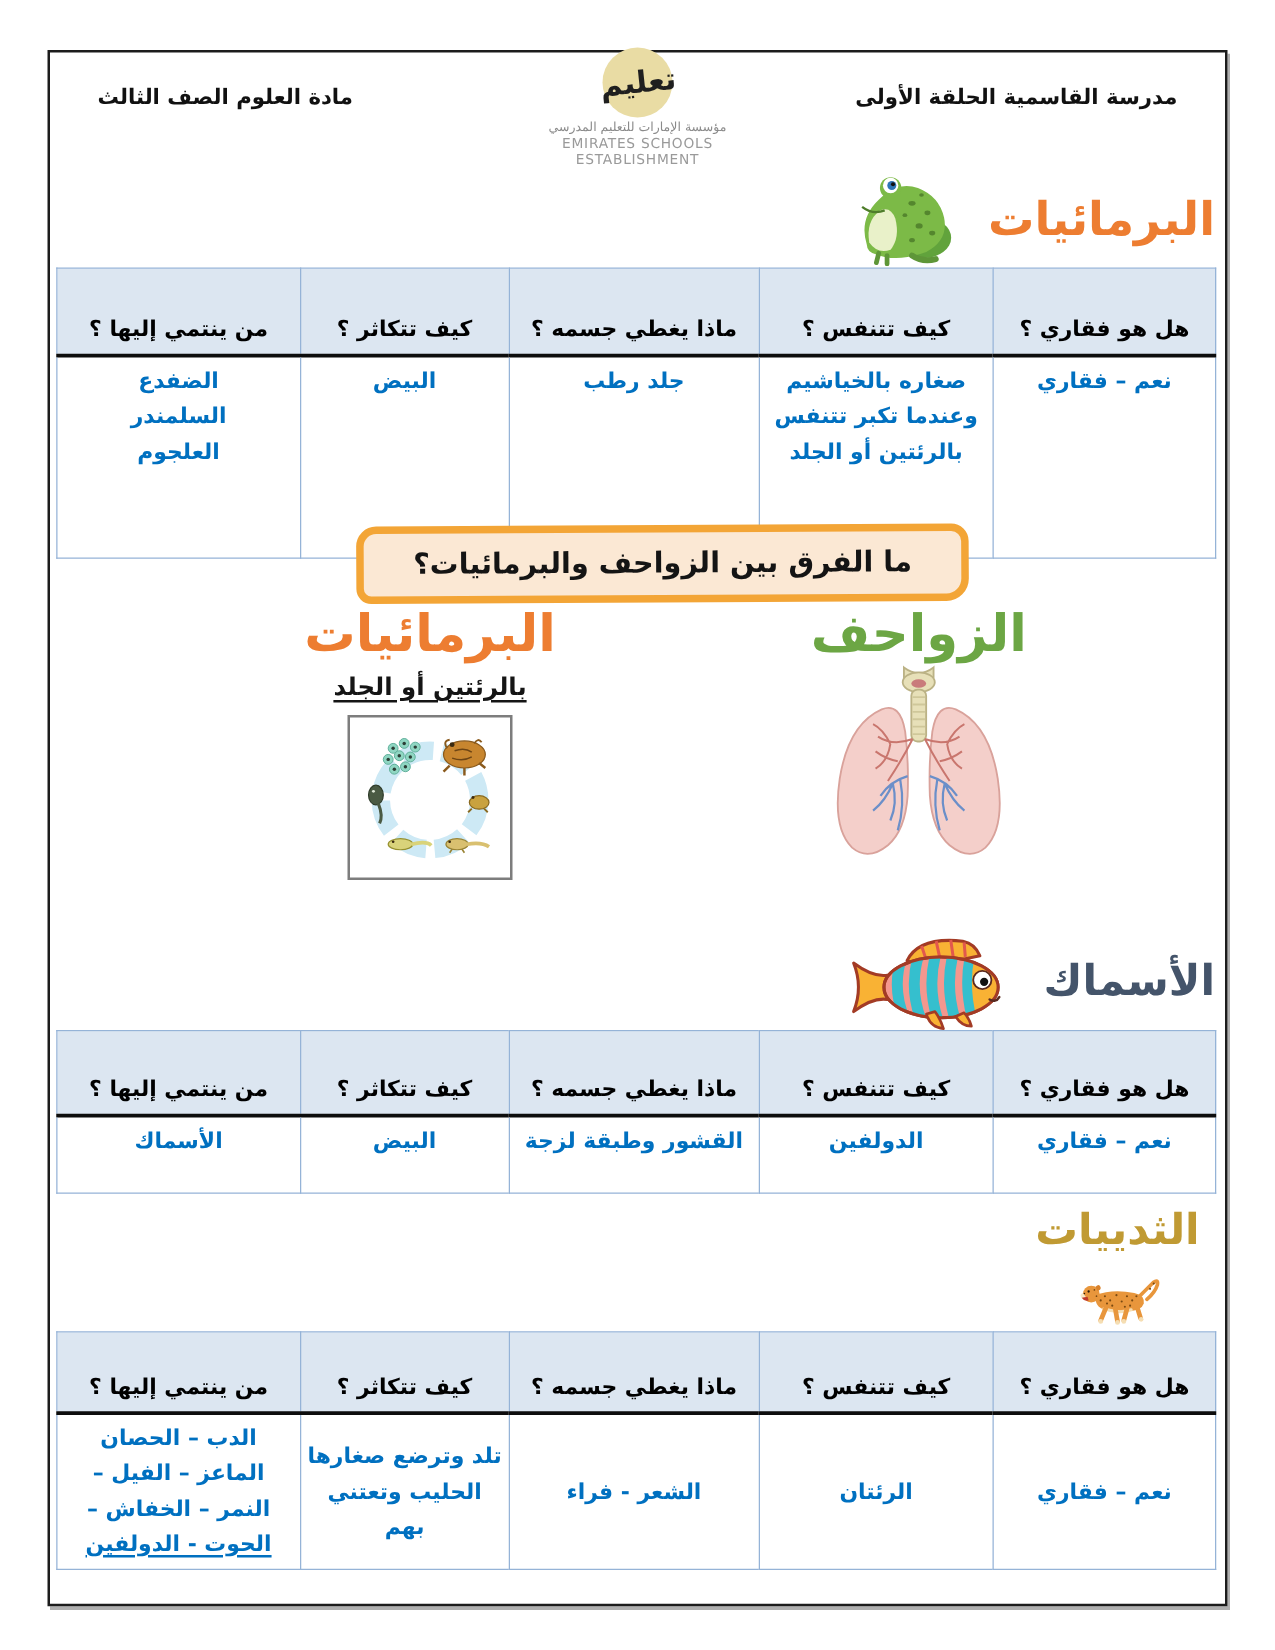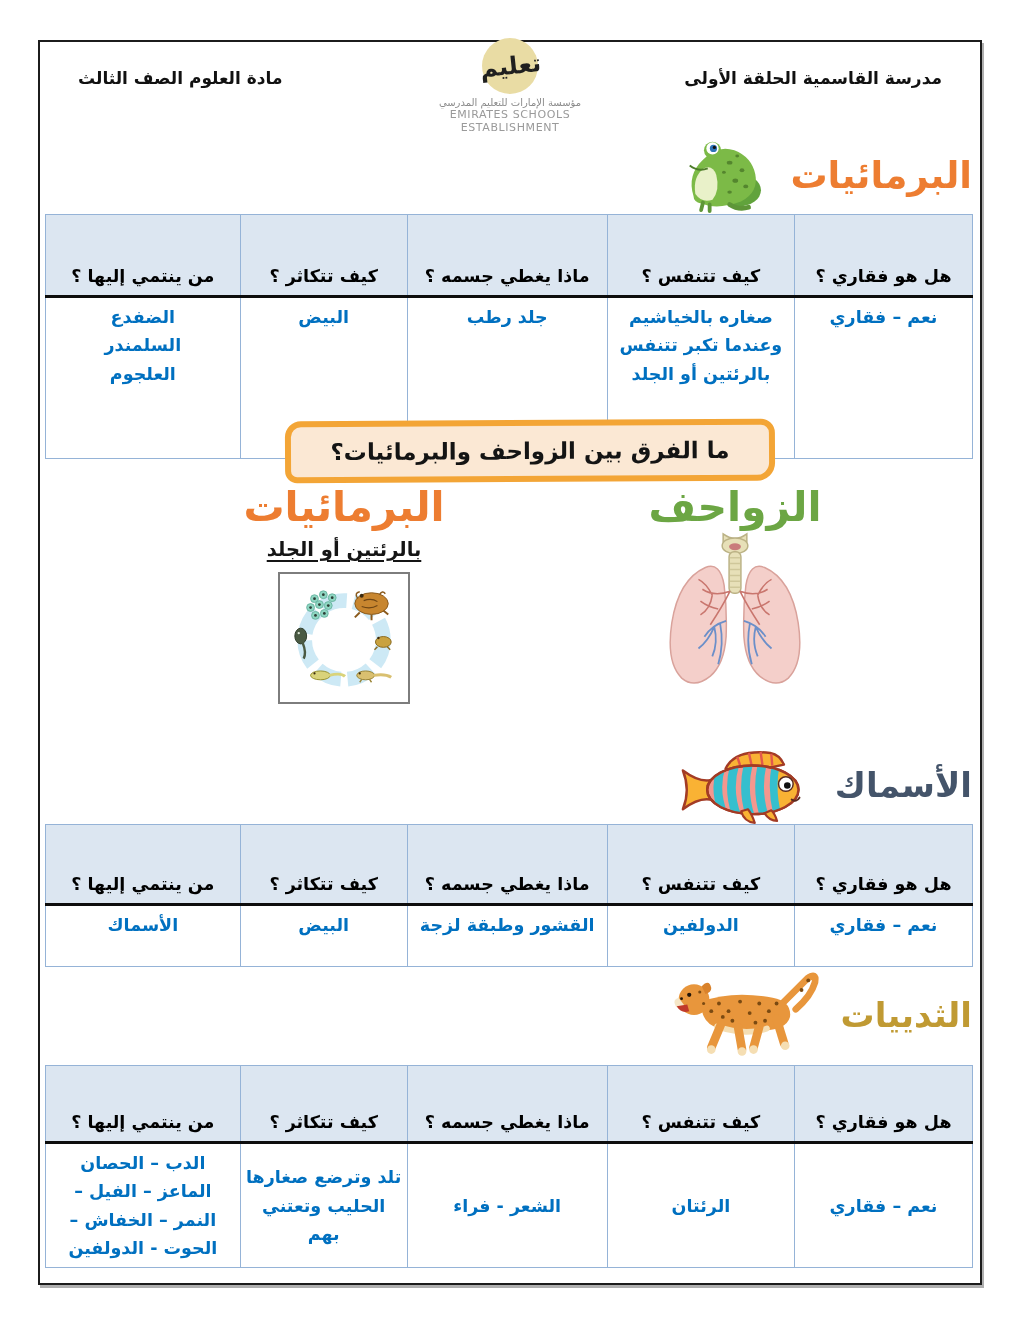--- a/index.html
+++ b/index.html
@@ -13,36 +13,36 @@
   .logo-mark{font-size:24px;font-weight:bold;color:#1f1f1f;transform:rotate(-6deg);}
   .logo-ar{font-size:10px;color:#8b8b8b;margin-top:3px;}
   .logo-en{font-size:11px;color:#9a9a9a;letter-spacing:.6px;}
   
   .section-head{position:absolute;right:8px;display:flex;align-items:center;gap:20px;}
   .sec-title{font-weight:bold;line-height:1;}
   .head-amph{top:95px;}
   .head-amph .sec-title{font-size:37px;color:#ED7D31;}
   .head-fish{top:702px;height:82px;}
   .head-fish .sec-title{font-size:34px;color:#44546A;}
-  .head-mam{top:925px;height:96px;}
+  .head-mam{top:925px;height:96px;flex-direction:column;}
   .head-mam .sec-title{font-size:34px;color:#C09A33;}
   
   table.qtable{position:absolute;right:7px;width:928px;border-collapse:collapse;table-layout:fixed;direction:rtl;}
-  .qtable th{background:#DCE6F1;border:1px solid #95B3D7;border-bottom:3px solid #0d0d0d;font-size:17.5px;color:#000;font-weight:bold;vertical-align:bottom;padding:16px 4px 9px;text-align:center;}
+  .qtable th{background:#DCE6F1;border:1px solid #95B3D7;border-bottom:3px solid #0d0d0d;font-size:17.5px;color:#000;font-weight:bold;vertical-align:bottom;padding:4px 4px 9px;text-align:center;}
   .qtable td{border:1px solid #95B3D7;color:#0070C0;font-weight:bold;font-size:17.5px;text-align:center;padding:5px 4px;white-space:pre-line;line-height:1.62;background:#fff;}
   .t-amph{top:172px;}
   .t-amph th{height:55px;}
   .t-amph td{height:150px;vertical-align:top;}
   .t-fish{top:782px;}
   .t-fish th{height:53px;}
   .t-fish td{height:50px;vertical-align:top;}
   .t-mam{top:1023px;}
   .t-mam th{height:50px;}
   .t-mam td{height:112px;vertical-align:middle;}
-  .u-blue{text-decoration-thickness:2px;text-underline-offset:3px;}
+  .u-blue{text-decoration:underline;text-decoration-thickness:2px;text-underline-offset:3px;}
   
   .banner{position:absolute;top:378px;right:205px;width:478px;height:50px;background:#FBE8D4;border:6px solid #F3A536;border-radius:16px 14px 18px 12px;display:flex;align-items:center;justify-content:center;font-size:23px;font-weight:bold;color:#141414;transform:rotate(-.3deg);}
   
   .compare{position:absolute;top:443px;left:0;right:0;height:300px;}
   .rep-col{position:absolute;right:100px;width:290px;text-align:center;}
   .amph-col{position:absolute;left:148px;width:312px;text-align:center;}
   .cmp-title{font-size:41px;font-weight:bold;line-height:1.1;}
   .rep-col .cmp-title{color:#6CA644;}
   .amph-col .cmp-title{color:#ED7D31;}
   .cmp-desc{font-size:19.5px;font-weight:bold;color:#151515;margin-top:6px;line-height:1.45;}

